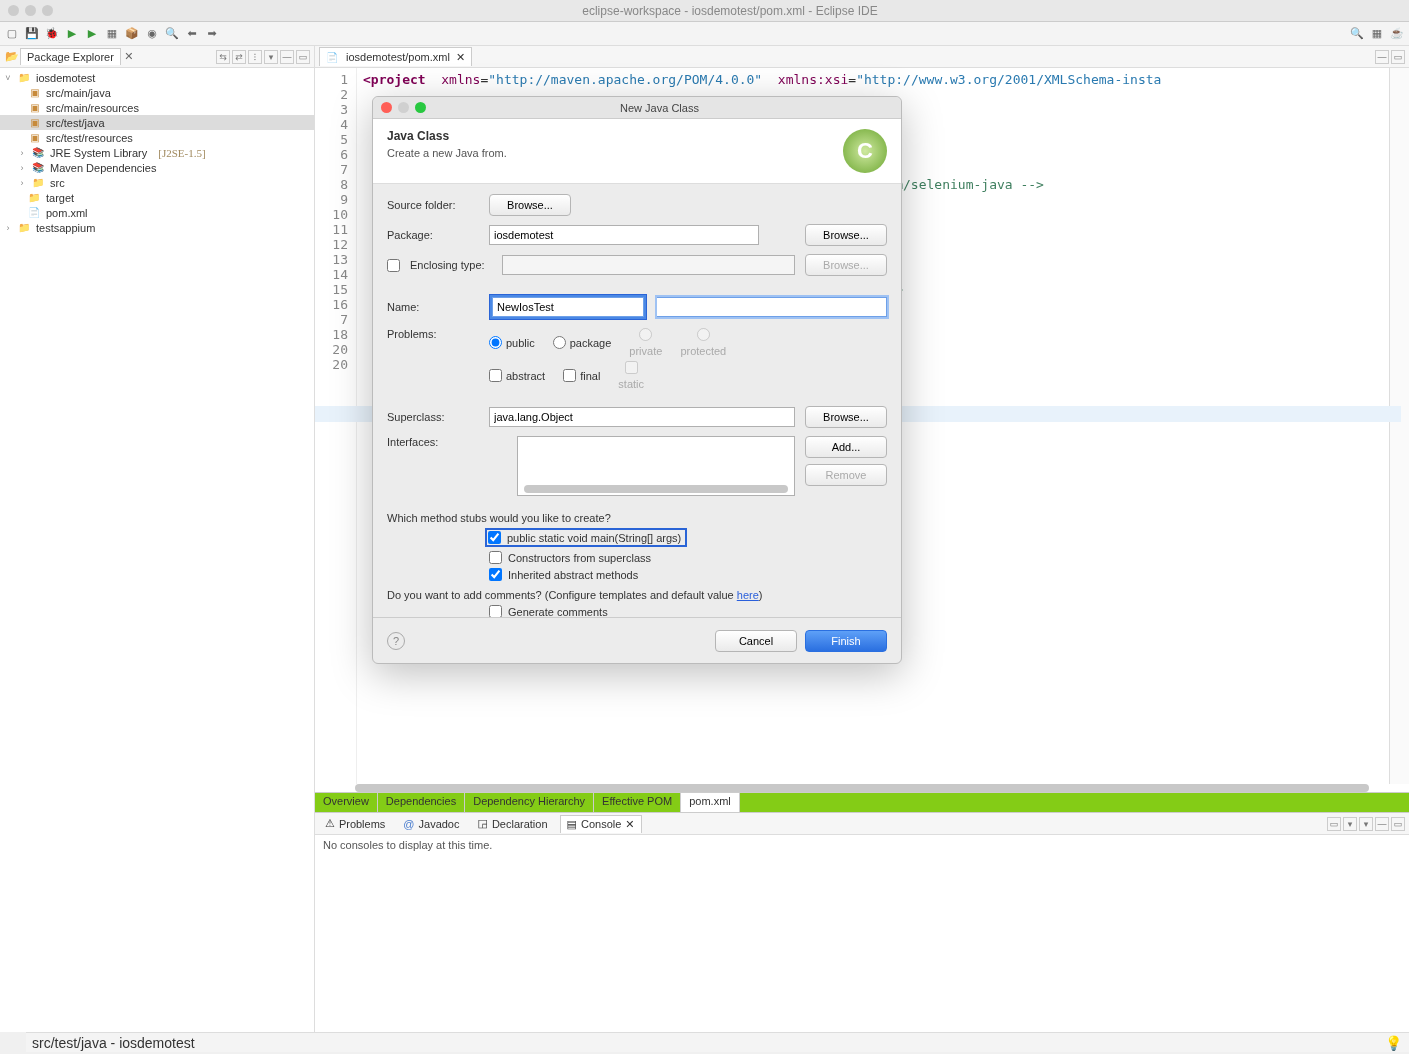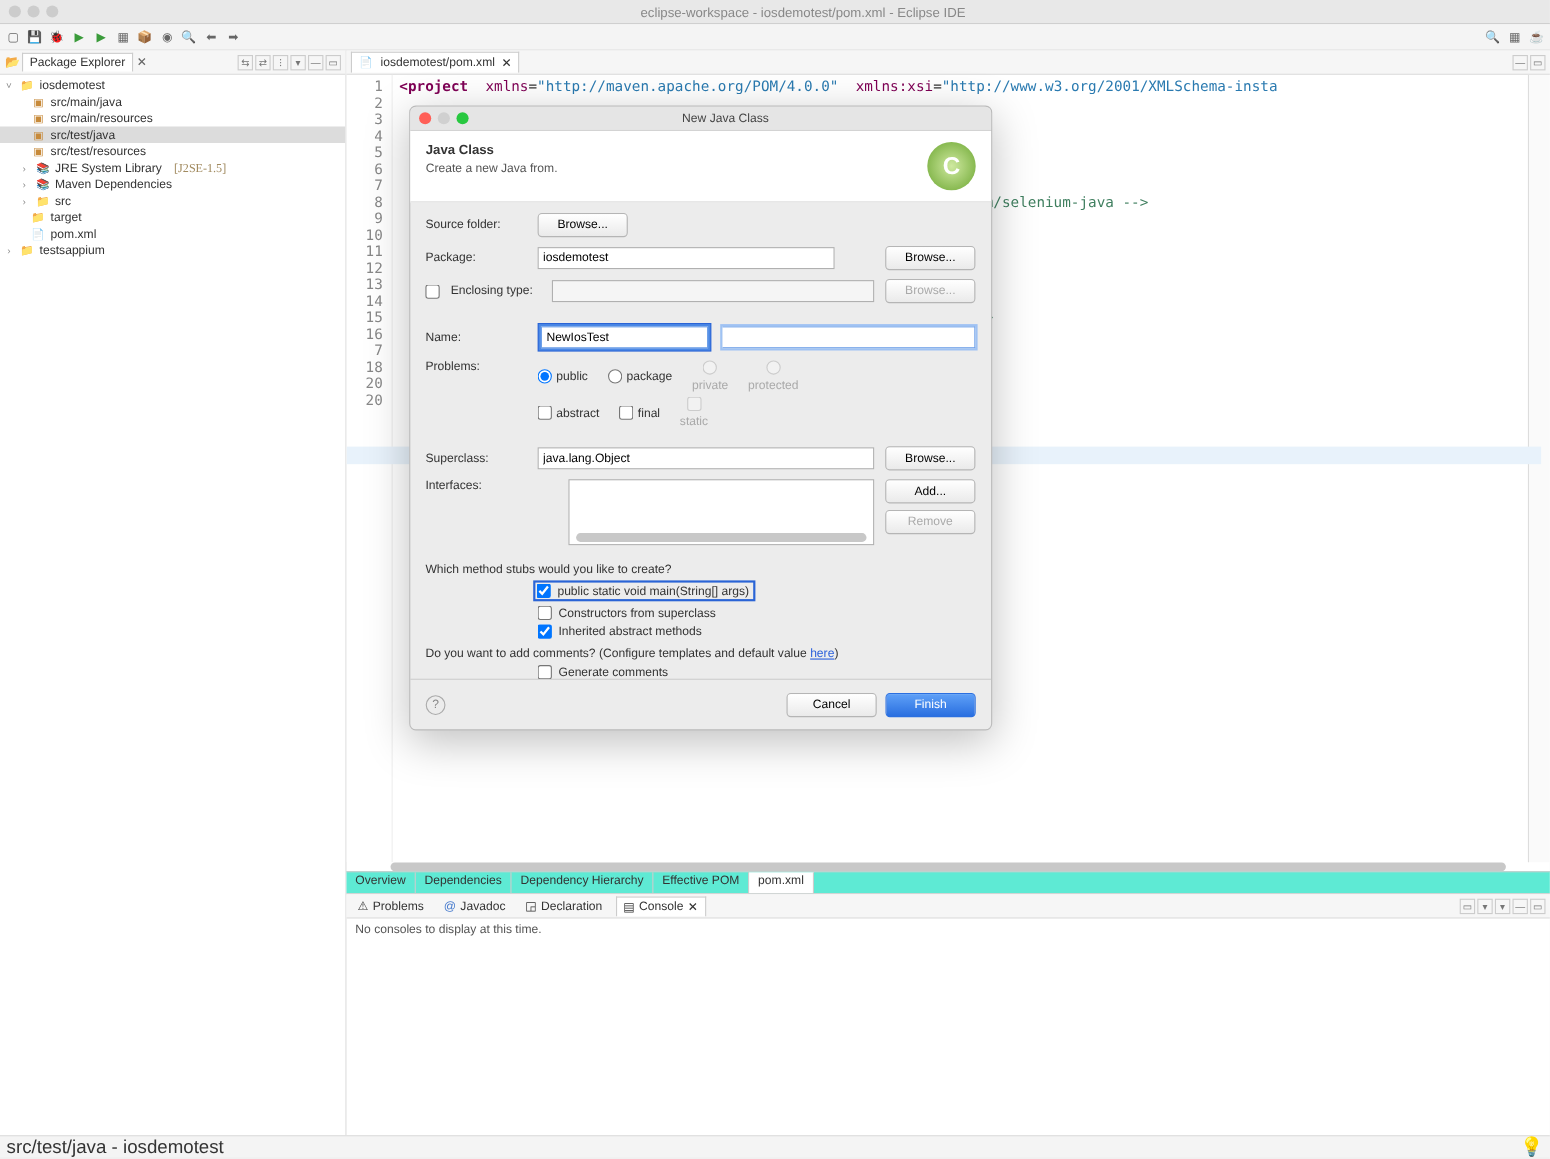--- a/index.html
+++ b/index.html
@@ -29,29 +29,29 @@
   .ed-tabs{height:22px;border-bottom:1px solid #ddd; display:flex; align-items:center; background:#f6f6f6; padding:0 4px;}
   .ed-tab{padding:2px 6px; background:#fff; border:1px solid #ccc; border-bottom:none; display:flex; gap:6px; align-items:center;}
   .editor{flex:1; overflow:hidden; display:flex; font-family: Menlo, Monaco, monospace; font-size:13px; position:relative;}
   .gutter{width:42px; text-align:right; padding:4px 8px 0 0; color:#888; background:#fff; border-right:1px solid #eee;}
   .code{flex:1; padding:4px 8px 0 6px; white-space:pre; color:#333;}
   .kw{color:#7f0055; font-weight:bold;}
   .attr{color:#7f0055;}
   .val{color:#2a7ab0;}
   .cmt{color:#3f7f5f;}
   .code-line-hl{background:#e8f2fb;position:absolute;left:0;right:8px;height:16px;top:338px;}
-  .bot-tabs{height:20px; border-top:1px solid #ccc; display:flex; background:#5eead4;}
+  .bot-tabs{height:20px; border-top:1px solid #ccc; display:flex; background:#84cc16;}
   .bt{padding:2px 8px; border-right:1px solid #ccc; font-size:11px;}
   .bt.active{background:#fff;}
   .console-area{height:220px; border-top:1px solid #ccc; display:flex; flex-direction:column;}
   .cons-tabs{height:22px; display:flex; align-items:center; gap:6px; padding:0 4px; border-bottom:1px solid #ddd; background:#f6f6f6;}
   .ctab{padding:2px 6px; display:flex; gap:4px; align-items:center;}
   .ctab.active{background:#fff; border-top:1px solid #ccc;border-left:1px solid #ccc;border-right:1px solid #ccc;}
   .cons-body{flex:1; padding:4px 8px; color:#555;}
-  .statusbar{height:20px; background:#f4f4f4; border-top:1px solid #ddd; padding:2px 6px; font-size:17px; display:flex; align-items:center;}
+  .statusbar{height:20px; background:#f4f4f4; border-top:1px solid #ddd; padding:2px 6px; font-size:14px; display:flex; align-items:center;margin-left:26px;}
   
   .dialog{position:absolute; left:372px; top:96px; width:530px; height:568px; background:#ececec; border:1px solid #bbb; border-radius:6px; box-shadow:0 10px 40px rgba(0,0,0,0.25); z-index:50; display:flex; flex-direction:column;}
   .dlg-titlebar{height:22px; border-bottom:1px solid #ccc; border-radius:6px 6px 0 0; display:flex; align-items:center; padding:0 8px; background:#e5e5e5;}
   .dlg-titlebar .traffic .r{background:#ff5f57;}
   .dlg-titlebar .traffic .y{background:#d0d0d0;}
   .dlg-titlebar .traffic .g{background:#28c840;}
   .dlg-title{flex:1;text-align:center;font-weight:500;color:#444;}
   .dlg-header{padding:10px 14px; background:#fff; border-bottom:1px solid #ddd; display:flex; justify-content:space-between;}
   .dlg-header .big-icon{width:44px;height:44px;border-radius:50%; background:radial-gradient(circle,#cfe9a0,#6aa52f); display:flex;align-items:center;justify-content:center;font-size:22px;color:#fff;font-weight:bold;}
   .dlg-body{flex:1; padding:10px 14px; overflow:auto;}

